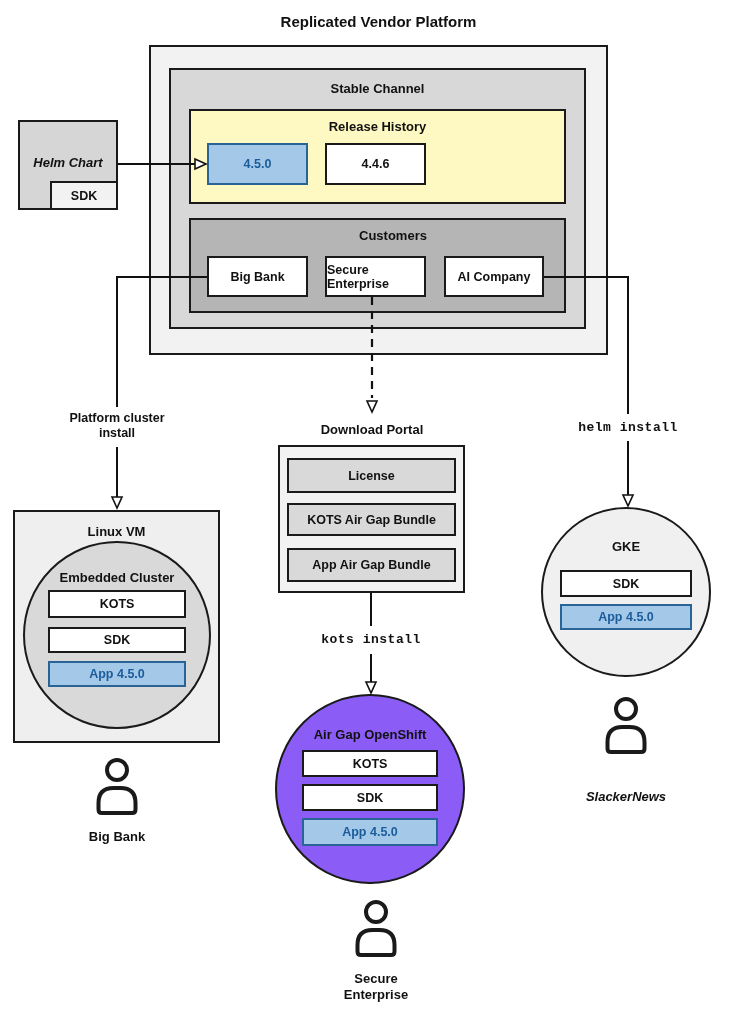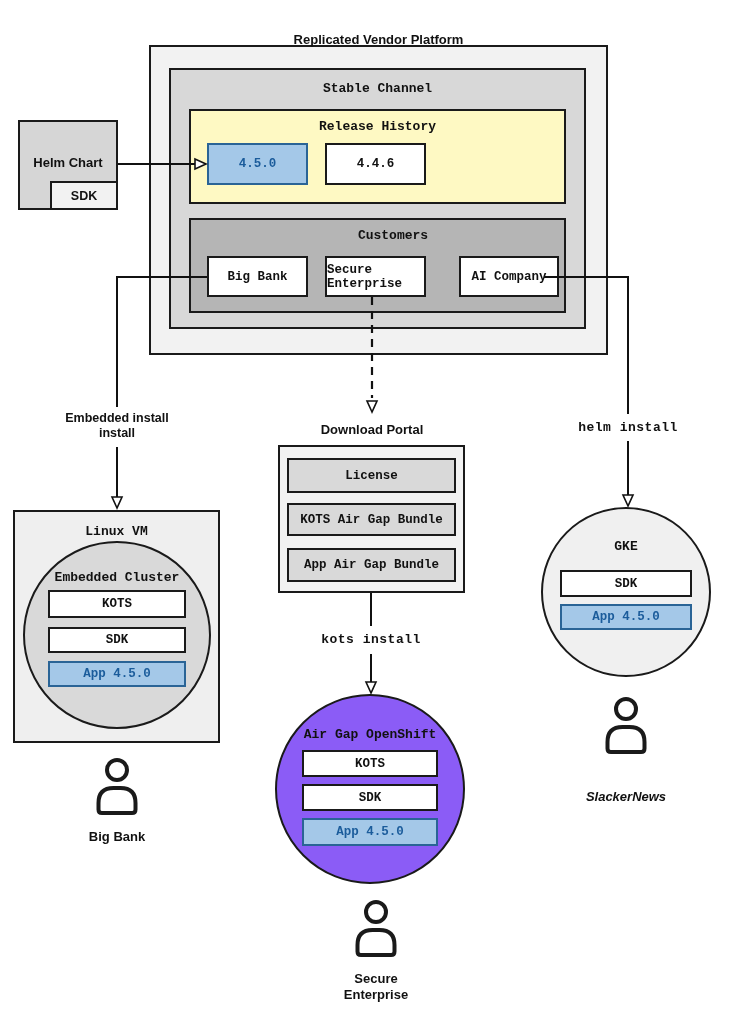--- a/index.html
+++ b/index.html
@@ -62,55 +62,55 @@
     width: 734px; height: 1026px;
     pointer-events: none;
     z-index: 6;
   }
   .person {
     position: absolute;
     width: 46px;
     height: 58px;
     z-index: 3;
   }
-  .z1 { z-index: 1; font-family: Liberation Mono, monospace; } .z2 { z-index: 2; }
+  .z1 { z-index: 1; } .z2 { z-index: 2; }
 </style>
 </head>
 <body>
 
 <div id="canvas">
 
-  <div class="lbl z2" style="left:149px; top:14px; width:459px; font-size:13px;margin-top:18px;">Replicated Vendor Platform</div>
+  <div class="lbl z2" style="left:149px; top:14px; width:459px; font-size:15px;">Replicated Vendor Platform</div>
 
   <div class="box z1" style="left:149px; top:45px; width:459px; height:310px; background:#f2f2f2;">
 
     <div class="box" style="left:18px; top:21px; width:417px; height:261px; background:#d8d8d8;">
       <div class="lbl" style="left:0; top:11px; width:100%;">Stable Channel</div>
 
       <div class="box" style="left:18px; top:39px; width:377px; height:95px; background:#fef9c3;">
         <div class="lbl" style="left:0; top:8px; width:100%;">Release History</div>
         <div class="cbox blue" style="left:16px; top:32px; width:101px; height:42px;">4.5.0</div>
         <div class="cbox" style="left:134px; top:32px; width:101px; height:42px;">4.4.6</div>
       </div>
 
       <div class="box" style="left:18px; top:148px; width:377px; height:95px; background:#b5b5b5;">
         <div class="lbl" style="left:0; top:8px; width:100%;padding-left:31px;">Customers</div>
         <div class="cbox" style="left:16px; top:36px; width:101px; height:41px;">Big Bank</div>
         <div class="cbox" style="left:134px; top:36px; width:101px; height:41px;">Secure Enterprise</div>
-        <div class="cbox" style="left:253px; top:36px; width:100px; height:41px;margin-left:15px;">AI Company</div>
+        <div class="cbox" style="left:253px; top:36px; width:100px; height:41px;">AI Company</div>
       </div>
     </div>
   </div>
 
   <div class="box z2" style="left:18px; top:120px; width:100px; height:90px; background:#d6d6d6;">
-    <div class="lbl" style="left:0; top:33px; width:100%;">Helm Chart</div>
+    <div class="lbl" style="left:0; top:33px; width:100%;font-style:italic;">Helm Chart</div>
     <div class="cbox" style="left:30px; top:59px; width:68px; height:29px; background:#f2f2f2;">SDK</div>
   </div>
 
-  <div class="lbl z2" style="left:57px; top:411px; width:120px; font-size:12.5px;">Embedded install install</div>
+  <div class="lbl z2" style="left:57px; top:411px; width:120px; font-size:12.5px;">Platform cluster install</div>
 
   <div class="box z1" style="left:13px; top:510px; width:207px; height:233px; background:#efefef;">
     <div class="lbl" style="left:0; top:12px; width:100%;">Linux VM</div>
     <div class="circle" style="left:8px; top:29px; width:188px; height:188px; background:#d9d9d9;">
       <div class="lbl" style="left:0; top:27px; width:100%;">Embedded Cluster</div>
       <div class="cbox" style="left:23px; top:47px; width:138px; height:28px;">KOTS</div>
       <div class="cbox" style="left:23px; top:84px; width:138px; height:26px;">SDK</div>
       <div class="cbox blue" style="left:23px; top:118px; width:138px; height:26px;">App 4.5.0</div>
     </div>
   </div>

